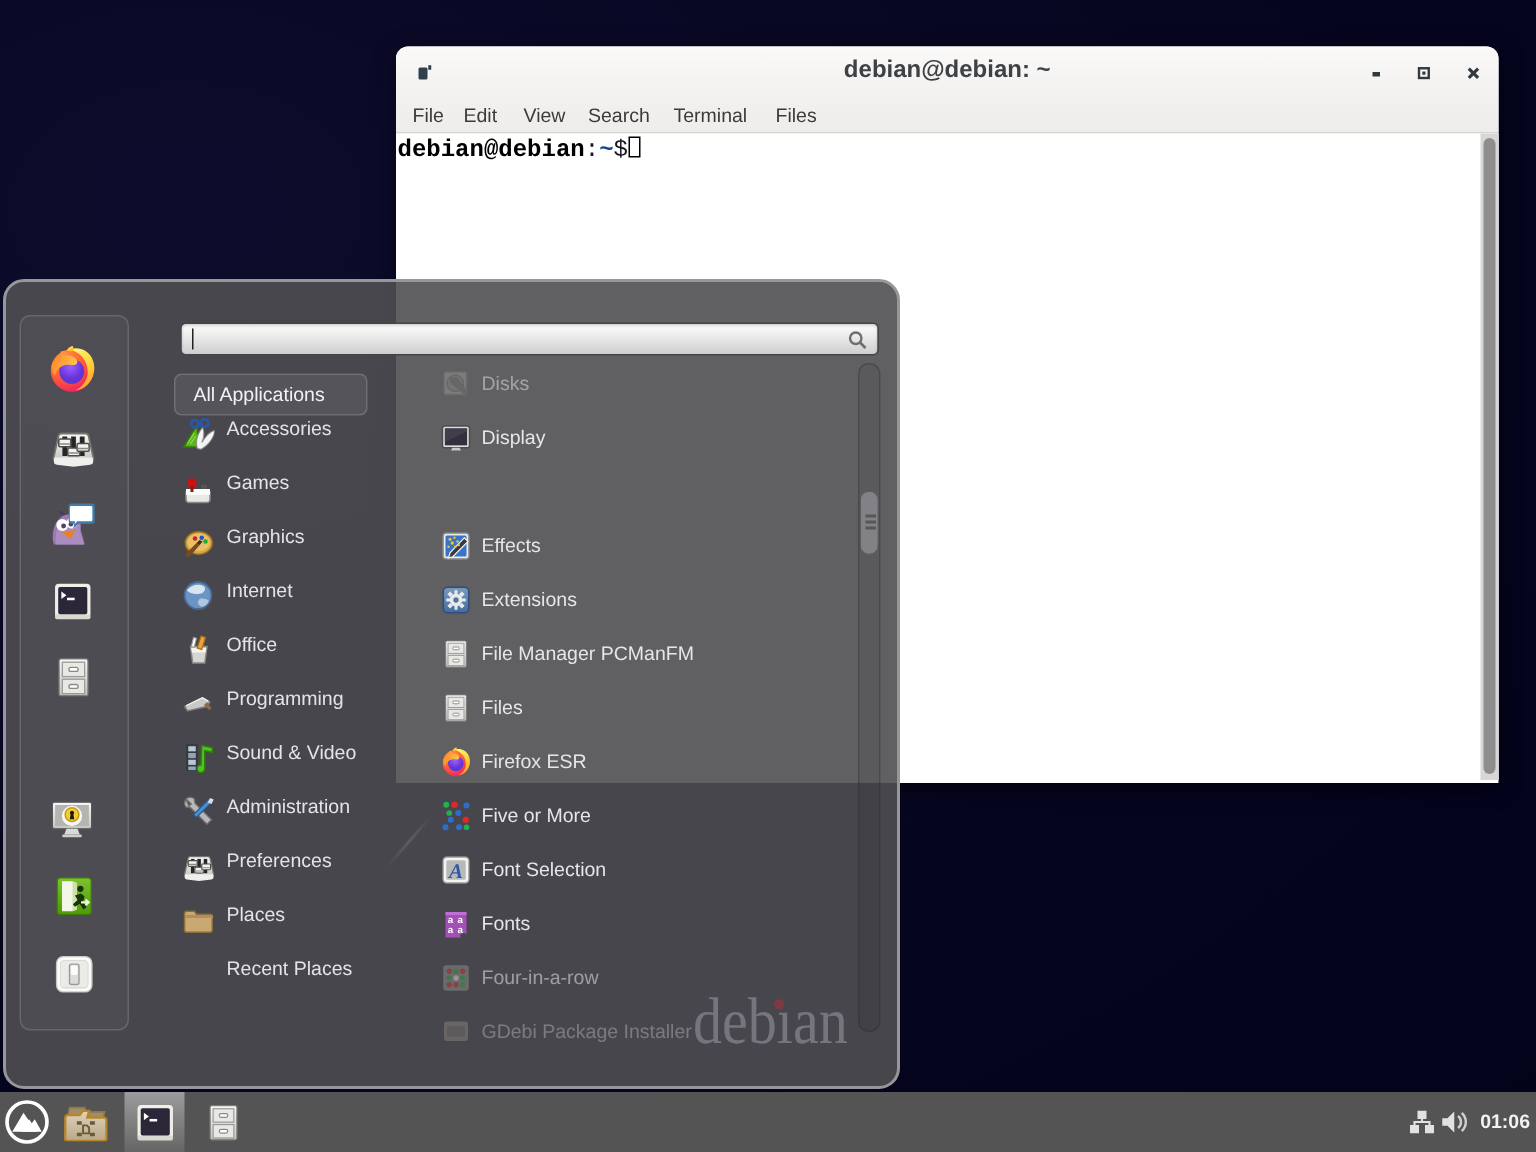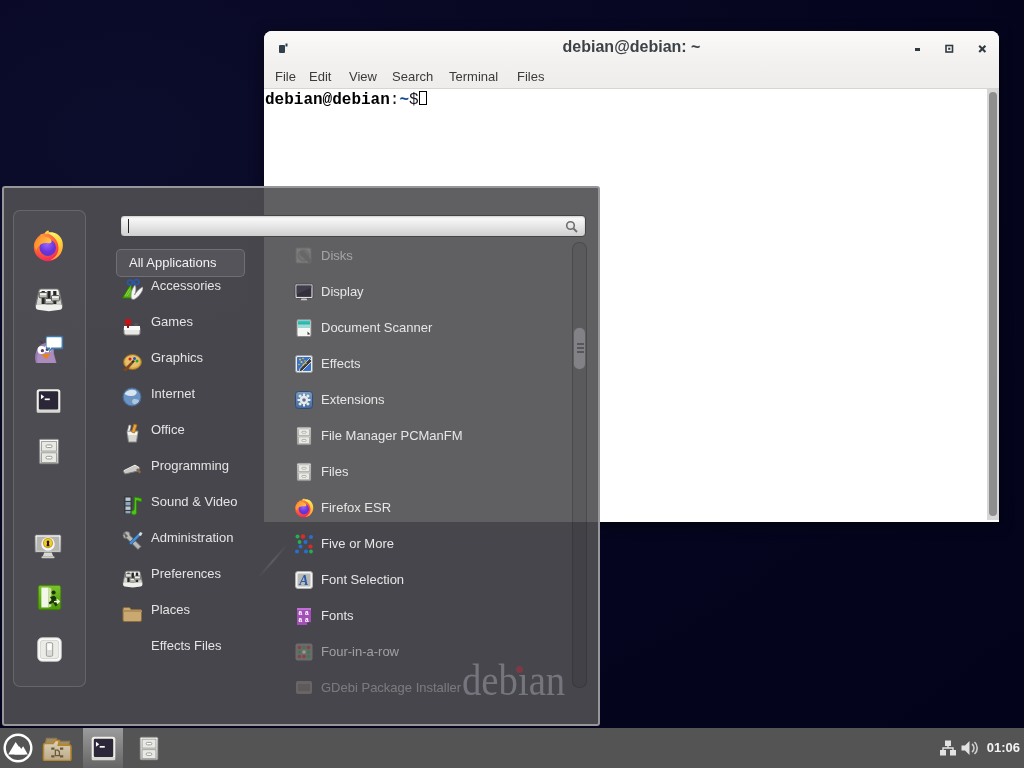--- a/index.html
+++ b/index.html
@@ -15,21 +15,21 @@
 #mbar{position:absolute;left:0;top:31px;width:735px;height:27px;background:linear-gradient(#f3f1ef,#efedeb);
 border-bottom:1px solid #d8d4d0;font-size:13px;color:#3b3b3b}
 .mi{position:absolute;top:7px}
 #tcontent{position:absolute;left:0;top:58px;width:735px;height:431px;background:#fff}
 #prompt{position:absolute;left:1px;top:3px;font-family:"Liberation Mono",monospace;font-size:16px;line-height:17px;white-space:pre}
 #cursor{position:absolute;left:155px;top:2px;width:8px;height:14px;border:1px solid #000}
 #tscroll{position:absolute;right:0;top:58px;width:12px;height:431px;background:#d7d7d7}
 #tthumb{position:absolute;left:2px;top:3px;width:8px;height:424px;border-radius:4px;background:#8e8e8e}
 .wbtn{position:absolute;top:0;color:#2f3b40}
 
-#menu{position:absolute;left:2px;top:186px;width:598px;height:540px;border-radius:3px;
+#menu{position:absolute;left:2px;top:186px;width:598px;height:540px;border-radius:14px;
 background:rgba(79,78,81,0.9);border:2px solid #97969a}
 #sidebox{position:absolute;left:9px;top:22px;width:73px;height:477px;border-radius:7px;
 border:1px solid rgba(255,255,255,.14);background:rgba(255,255,255,.035)}
 .sic{position:absolute;left:31px}
 #search{position:absolute;left:116px;top:27px;width:466px;height:22px;border-radius:4px;
 background:linear-gradient(#fefefe,#cfcfcf);border:1px solid #454545;box-shadow:inset 0 1px 2px rgba(0,0,0,.2)}
 #caret{position:absolute;left:7px;top:3px;width:1px;height:14px;background:#222}
 #allapps{position:absolute;left:112px;top:61px;width:129px;height:28px;border-radius:5px;
 background:rgba(255,255,255,.075);border:1px solid rgba(255,255,255,.16);
 color:#f2f2f2;font-size:13px;line-height:26px;padding-left:12px}
@@ -317,41 +317,34 @@
         <path d="M19 2 l2.5 1 -1.5 3 -2.5 -1z" fill="#ddd"></path>
       </svg>Administration</div>
  <div class="crow" style="top:377.5px"><svg class="ci" viewBox="-1 -3 30 28">
         <use href="#sMixer"></use>
       </svg>Preferences</div>
  <div class="crow" style="top:413.5px"><svg class="ci" viewBox="0 0 22 22">
         <path d="M2 7 q0 -1.5 1.5 -1.5 h5 l1.5 2 h9 q1.5 0 1.5 1.5 v9 q0 1.5 -1.5 1.5 h-15.5 q-1.5 0 -1.5 -1.5z" fill="#c9a871" stroke="#8a6d3a" stroke-width="1"></path>
         <path d="M2.5 10 h18.5 v-1 q0 -1 -1.5 -1 h-17z" fill="#b08f5c"></path>
       </svg>Places</div>
  <div class="crow" style="top:449.5px">
-      <span style="margin-left:30px">Effects Files</span>
+      <span style="margin-left:30px">Recent Places</span>
     </div>
 
  <div class="arow" style="top:49.5px;opacity:.5"><svg class="ai" viewBox="0 0 20 20">
         <rect x="2" y="2" width="15" height="15" rx="1.5" fill="#9a9a98" stroke="#777" stroke-width="1"></rect>
         <circle cx="9.5" cy="9.5" r="5.5" fill="#8a8a88" stroke="#707070"></circle>
         <path d="M6 6 a4.5 4.5 0 0 1 6 1 l6 8 -2.5 2.5 -7 -6.5 a4.5 4.5 0 0 1 -2.5 -5z" fill="#6f6f6f"></path>
       </svg>Disks</div>
  <div class="arow" style="top:85.5px"><svg class="ai" viewBox="0 0 20 20">
         <rect x="1" y="2" width="18" height="14.5" rx="1.5" fill="#dededa" stroke="#4c4c52" stroke-width="1"></rect>
         <rect x="2.6" y="3.6" width="14.8" height="11.3" fill="#332f3c"></rect>
         <path d="M2.6 3.6 h14.8 v2 l-14.8 7z" fill="#413d4c"></path>
         <path d="M7.5 16.5 h5 l0.8 1.8 h-6.6z" fill="#c9c9c6"></path>
       </svg>Display</div>
- <div class="arow" style="top:121.5px"><svg class="ai" viewBox="0 0 20 20">
-        <rect x="3" y="1.5" width="14" height="17" rx="1.5" fill="#f6f6f4" stroke="#8a8a88" stroke-width="1"></rect>
-        <path d="M4 2.5 h12 v7 h-12z" fill="#2ab5ad"></path>
-        <path d="M4 6.5 h12 v3 h-12z" fill="#9fdcd8"></path>
-        <path d="M13.5 13.5 l2.8 2.8 l-2.8 0.4z" fill="#3a3a3a"></path>
-        <path d="M4 2.5 h12 v2 h-12z" fill="#5fc8c0" opacity="0.5"></path>
-      </svg>Document Scanner</div>
  <div class="arow" style="top:157.5px"><svg class="ai" viewBox="0 0 20 20">
         <rect x="1.5" y="1.5" width="17" height="17" rx="2" fill="#ececea" stroke="#9a9a98" stroke-width="1"></rect>
         <rect x="3" y="3" width="14" height="14" rx="1" fill="#3a72c8"></rect>
         <path d="M15.5 4.5 l2.5 2.5 -10 10 -3 1 1 -3.5z" fill="#3a3a3a" stroke="#f2f2f2" stroke-width="0.8"></path>
         <g fill="#f0c42a">
           <circle cx="6" cy="5.5" r="1"></circle>
           <circle cx="9" cy="4.5" r="0.8"></circle>
           <circle cx="7.5" cy="8" r="1.1"></circle>
           <circle cx="11" cy="7" r="0.8"></circle>
           <circle cx="5" cy="10.5" r="0.8"></circle>

